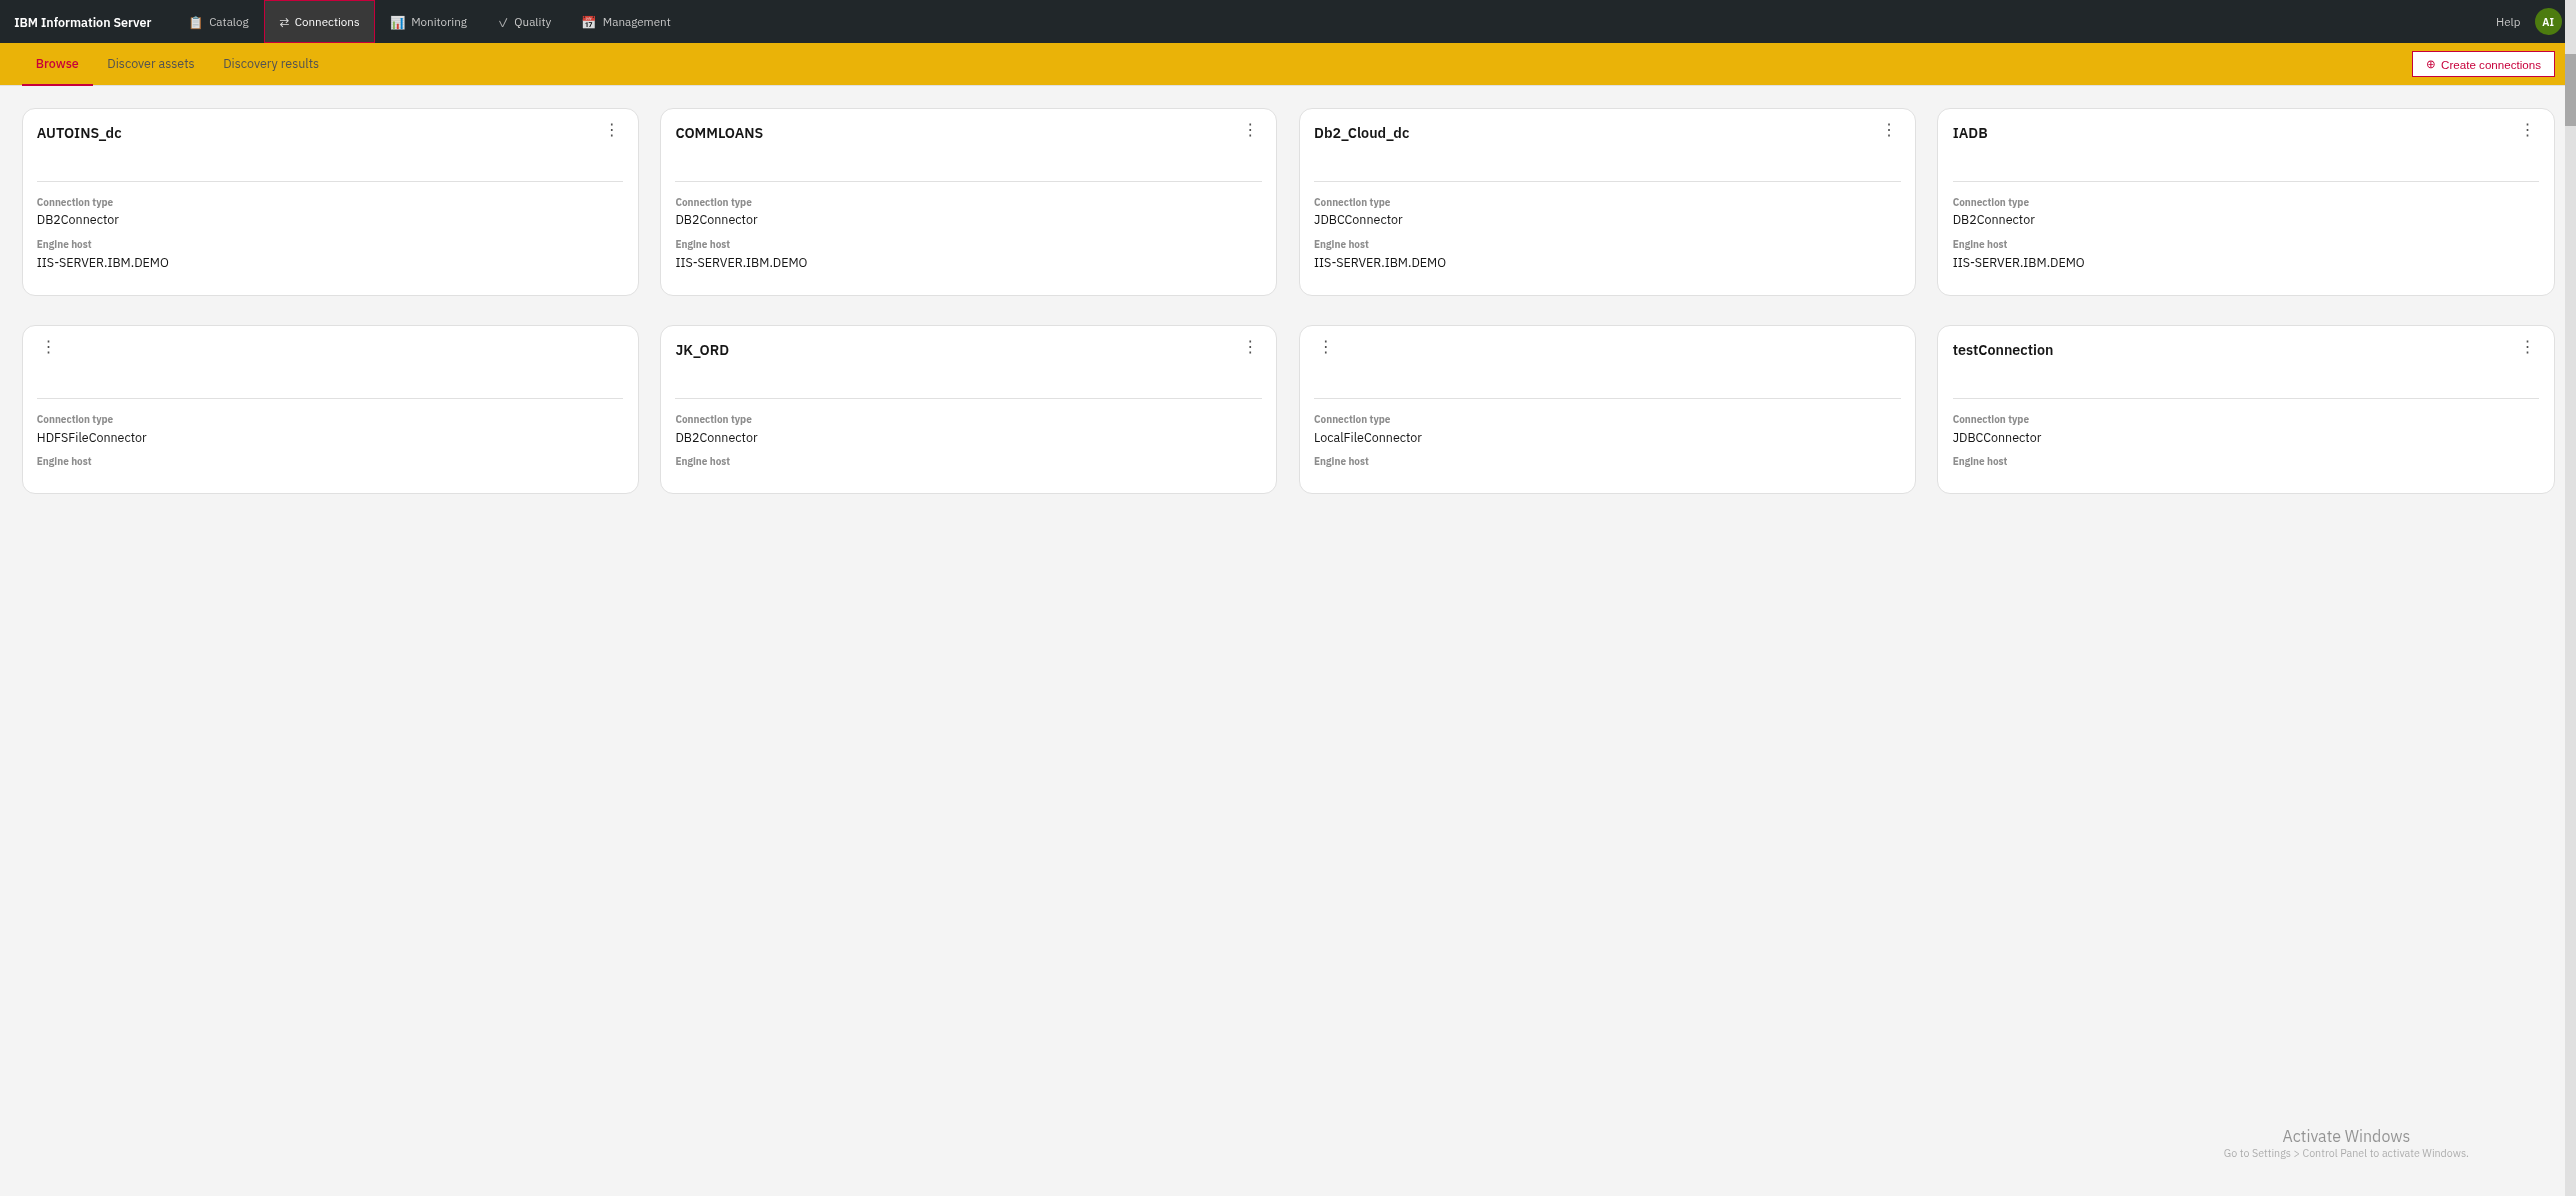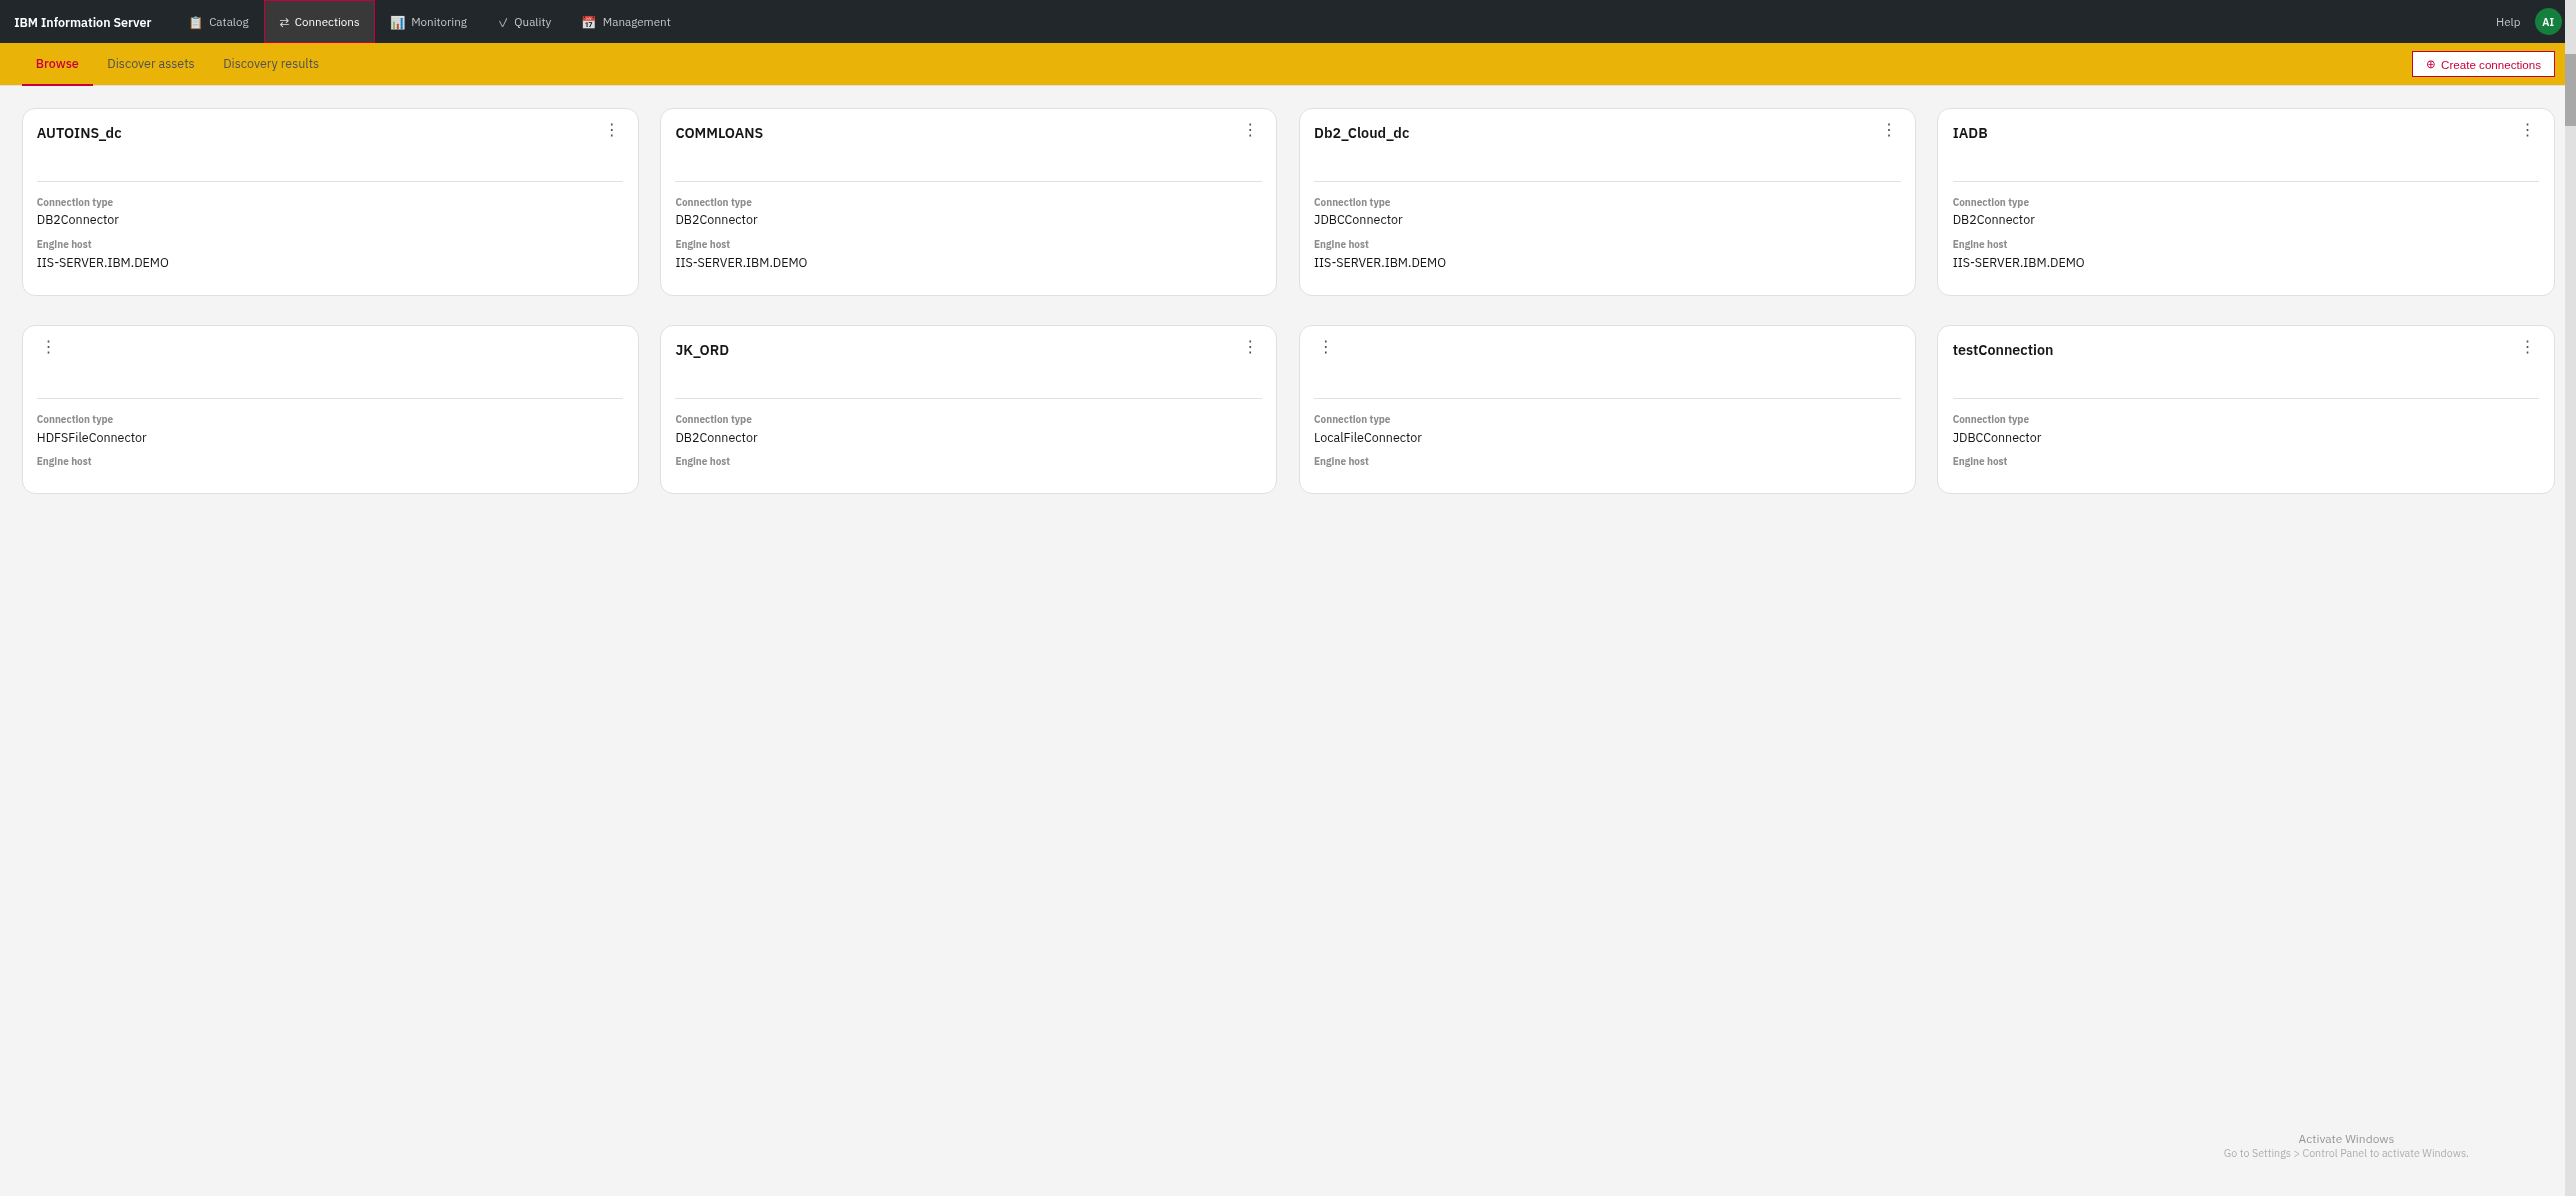--- a/index.html
+++ b/index.html
@@ -58,21 +58,21 @@
     }
     .help-link {
       color: #c6c6c6;
       font-size: 11.6px;
       cursor: pointer;
     }
     .avatar {
       width: 27px;
       height: 27px;
       border-radius: 50%;
-      background: #15803d;
+      background: #4d7c0f;
       display: flex;
       align-items: center;
       justify-content: center;
       color: #fff;
       font-size: 10.7px;
       font-weight: 600;
       cursor: pointer;
     }
 
     
@@ -217,21 +217,21 @@
     
     .windows-activation {
       position: fixed;
       bottom: 36px;
       right: 107px;
       color: rgba(0,0,0,0.35);
       font-size: 11.6px;
       text-align: center;
       pointer-events: none;
     }
-    .windows-activation .line1 { font-size: 12px; color: rgba(0,0,0,0.4); }
+    .windows-activation .line1 { font-size: 16px; color: rgba(0,0,0,0.4); }
     .windows-activation .line2 { font-size: 10.7px; color: rgba(0,0,0,0.3); }
   </style>
 </head>
 <body>
 
 <nav class="topnav">
   <span class="topnav-brand">IBM Information Server</span>
 
   <div class="topnav-items">
     <div class="nav-item">

